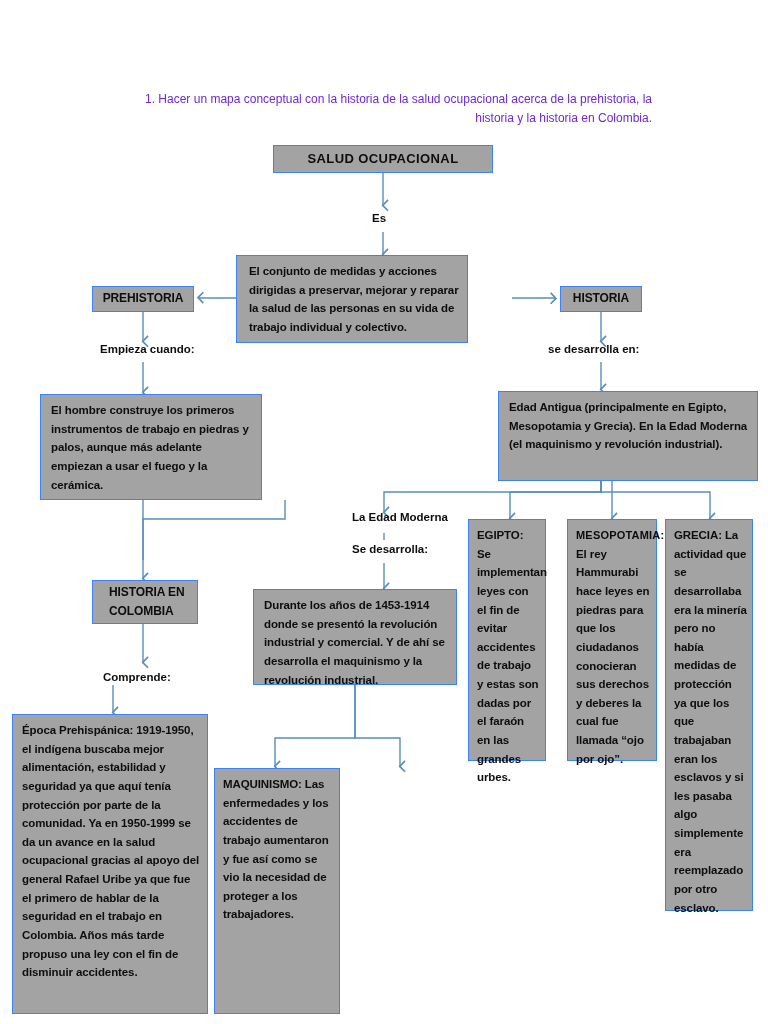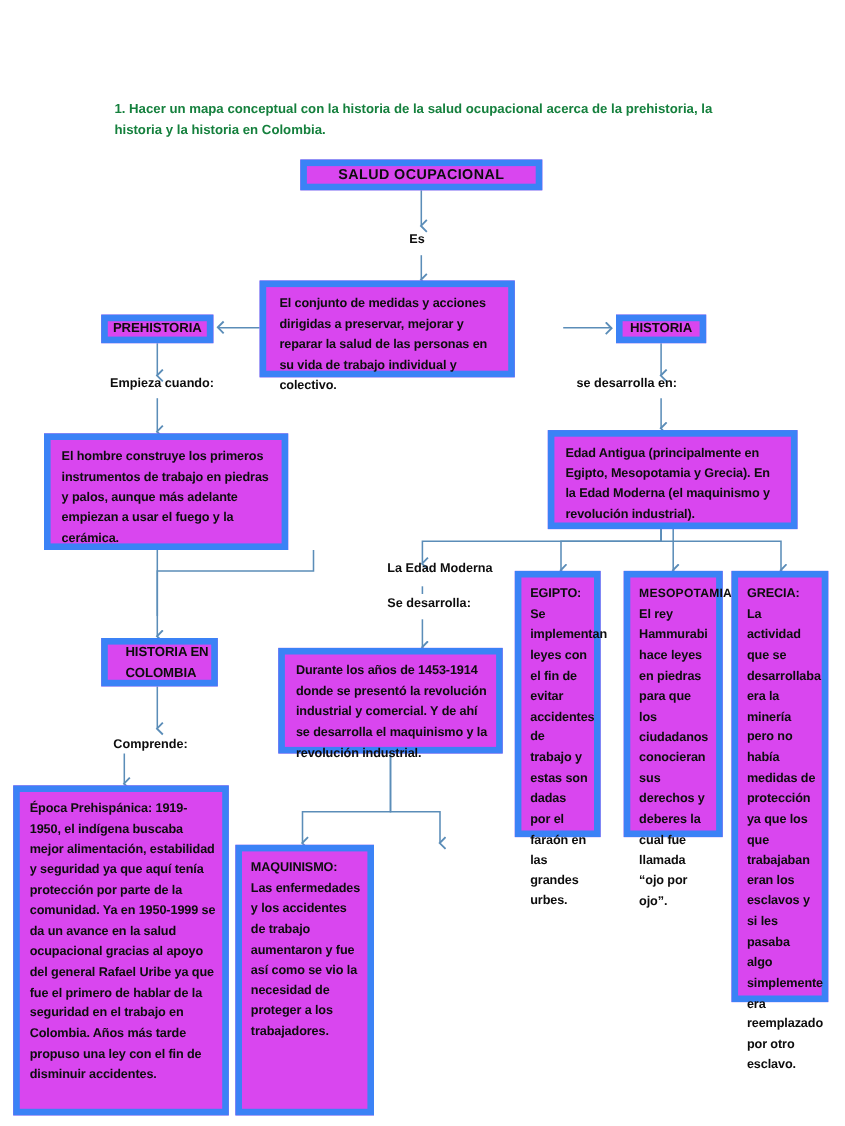--- a/index.html
+++ b/index.html
@@ -24,22 +24,22 @@
   svg.connectors {
     position: absolute;
     left: 0; top: 0;
     width: 768px;
     height: 1024px;
     pointer-events: none;
   }
   .node {
     position: absolute;
     box-sizing: border-box;
-    border: 6px solid #3b82f6;
-    background: #d946ef;
+    border: 1px solid #3b82f6;
+    background: #a3a3a3;
     font-weight: bold;
     font-size: 11.5px;
     line-height: 1.62;
     letter-spacing: -0.1px;
     color: #0d0d0d;
     padding: 7px 9px 7px 10px;
   }
   .node.center-title {
     text-align: center;
     font-size: 13px;
@@ -67,24 +67,25 @@
   }
   .label {
     position: absolute;
     font-weight: bold;
     font-size: 11.5px;
     color: #0d0d0d;
     white-space: nowrap;
   }
   .heading {
     position: absolute;
-    font-weight: bold;
+    font-weight: normal;
     font-size: 12px;
     line-height: 1.6;
-    color: #15803d;
+    color: #6d28d9;
+    text-align: right;
   }
   .small-caps-lead {
     font-size: 11px;
     letter-spacing: 0.2px;
   }
 </style>
 </head>
 <body>
 
 <div id="canvas">
@@ -149,23 +150,23 @@
   <div class="node" style="left:236px; top:255px; width:232px; height:88px; padding:6px 8px 6px 12px;">El conjunto de medidas y acciones dirigidas a preservar, mejorar y reparar la salud de las personas en su vida de trabajo individual y colectivo.</div>
 
   <div class="node center" style="left:92px; top:286px; width:102px; height:26px;">PREHISTORIA</div>
 
   <div class="label" style="left:100px; top:343px;">Empieza cuando:</div>
 
   <div class="node" style="left:40px; top:394px; width:222px; height:106px; padding:6px 8px 6px 10px;">El hombre construye los primeros instrumentos de trabajo en piedras y palos, aunque más adelante empiezan a usar el fuego y la cerámica.</div>
 
   <div class="node center" style="left:560px; top:286px; width:82px; height:26px;">HISTORIA</div>
 
-  <div class="label" style="left:524px; top:343px;">se desarrolla en:</div>
+  <div class="label" style="left:548px; top:343px;">se desarrolla en:</div>
 
-  <div class="node" style="left:498px; top:391px; width:227px; height:90px; padding:6px 8px 6px 10px;">Edad Antigua (principalmente en Egipto, Mesopotamia y  Grecia). En la Edad Moderna (el maquinismo y revolución industrial).</div>
+  <div class="node" style="left:498px; top:391px; width:260px; height:90px; padding:6px 8px 6px 10px;">Edad Antigua (principalmente en Egipto, Mesopotamia y  Grecia). En la Edad Moderna (el maquinismo y revolución industrial).</div>
 
   <div class="label" style="left:352px; top:511px;">La Edad Moderna</div>
 
   <div class="label" style="left:352px; top:543px;text-align:center;">Se desarrolla:</div>
 
   <div class="node" style="left:253px; top:589px; width:204px; height:96px; padding:6px 8px 6px 10px;">Durante los años de 1453-1914 donde se presentó la revolución industrial y comercial. Y de ahí se desarrolla el maquinismo y la revolución industrial.</div>
 
   <div class="node" style="left:468px; top:519px; width:78px; height:242px; padding:6px 5px 6px 8px;">EGIPTO: Se implementan leyes con el fin de evitar accidentes de trabajo y estas son dadas por el faraón en las grandes urbes.</div>
 
   <div class="node" style="left:567px; top:519px; width:90px; height:242px; padding:6px 5px 6px 8px;">

